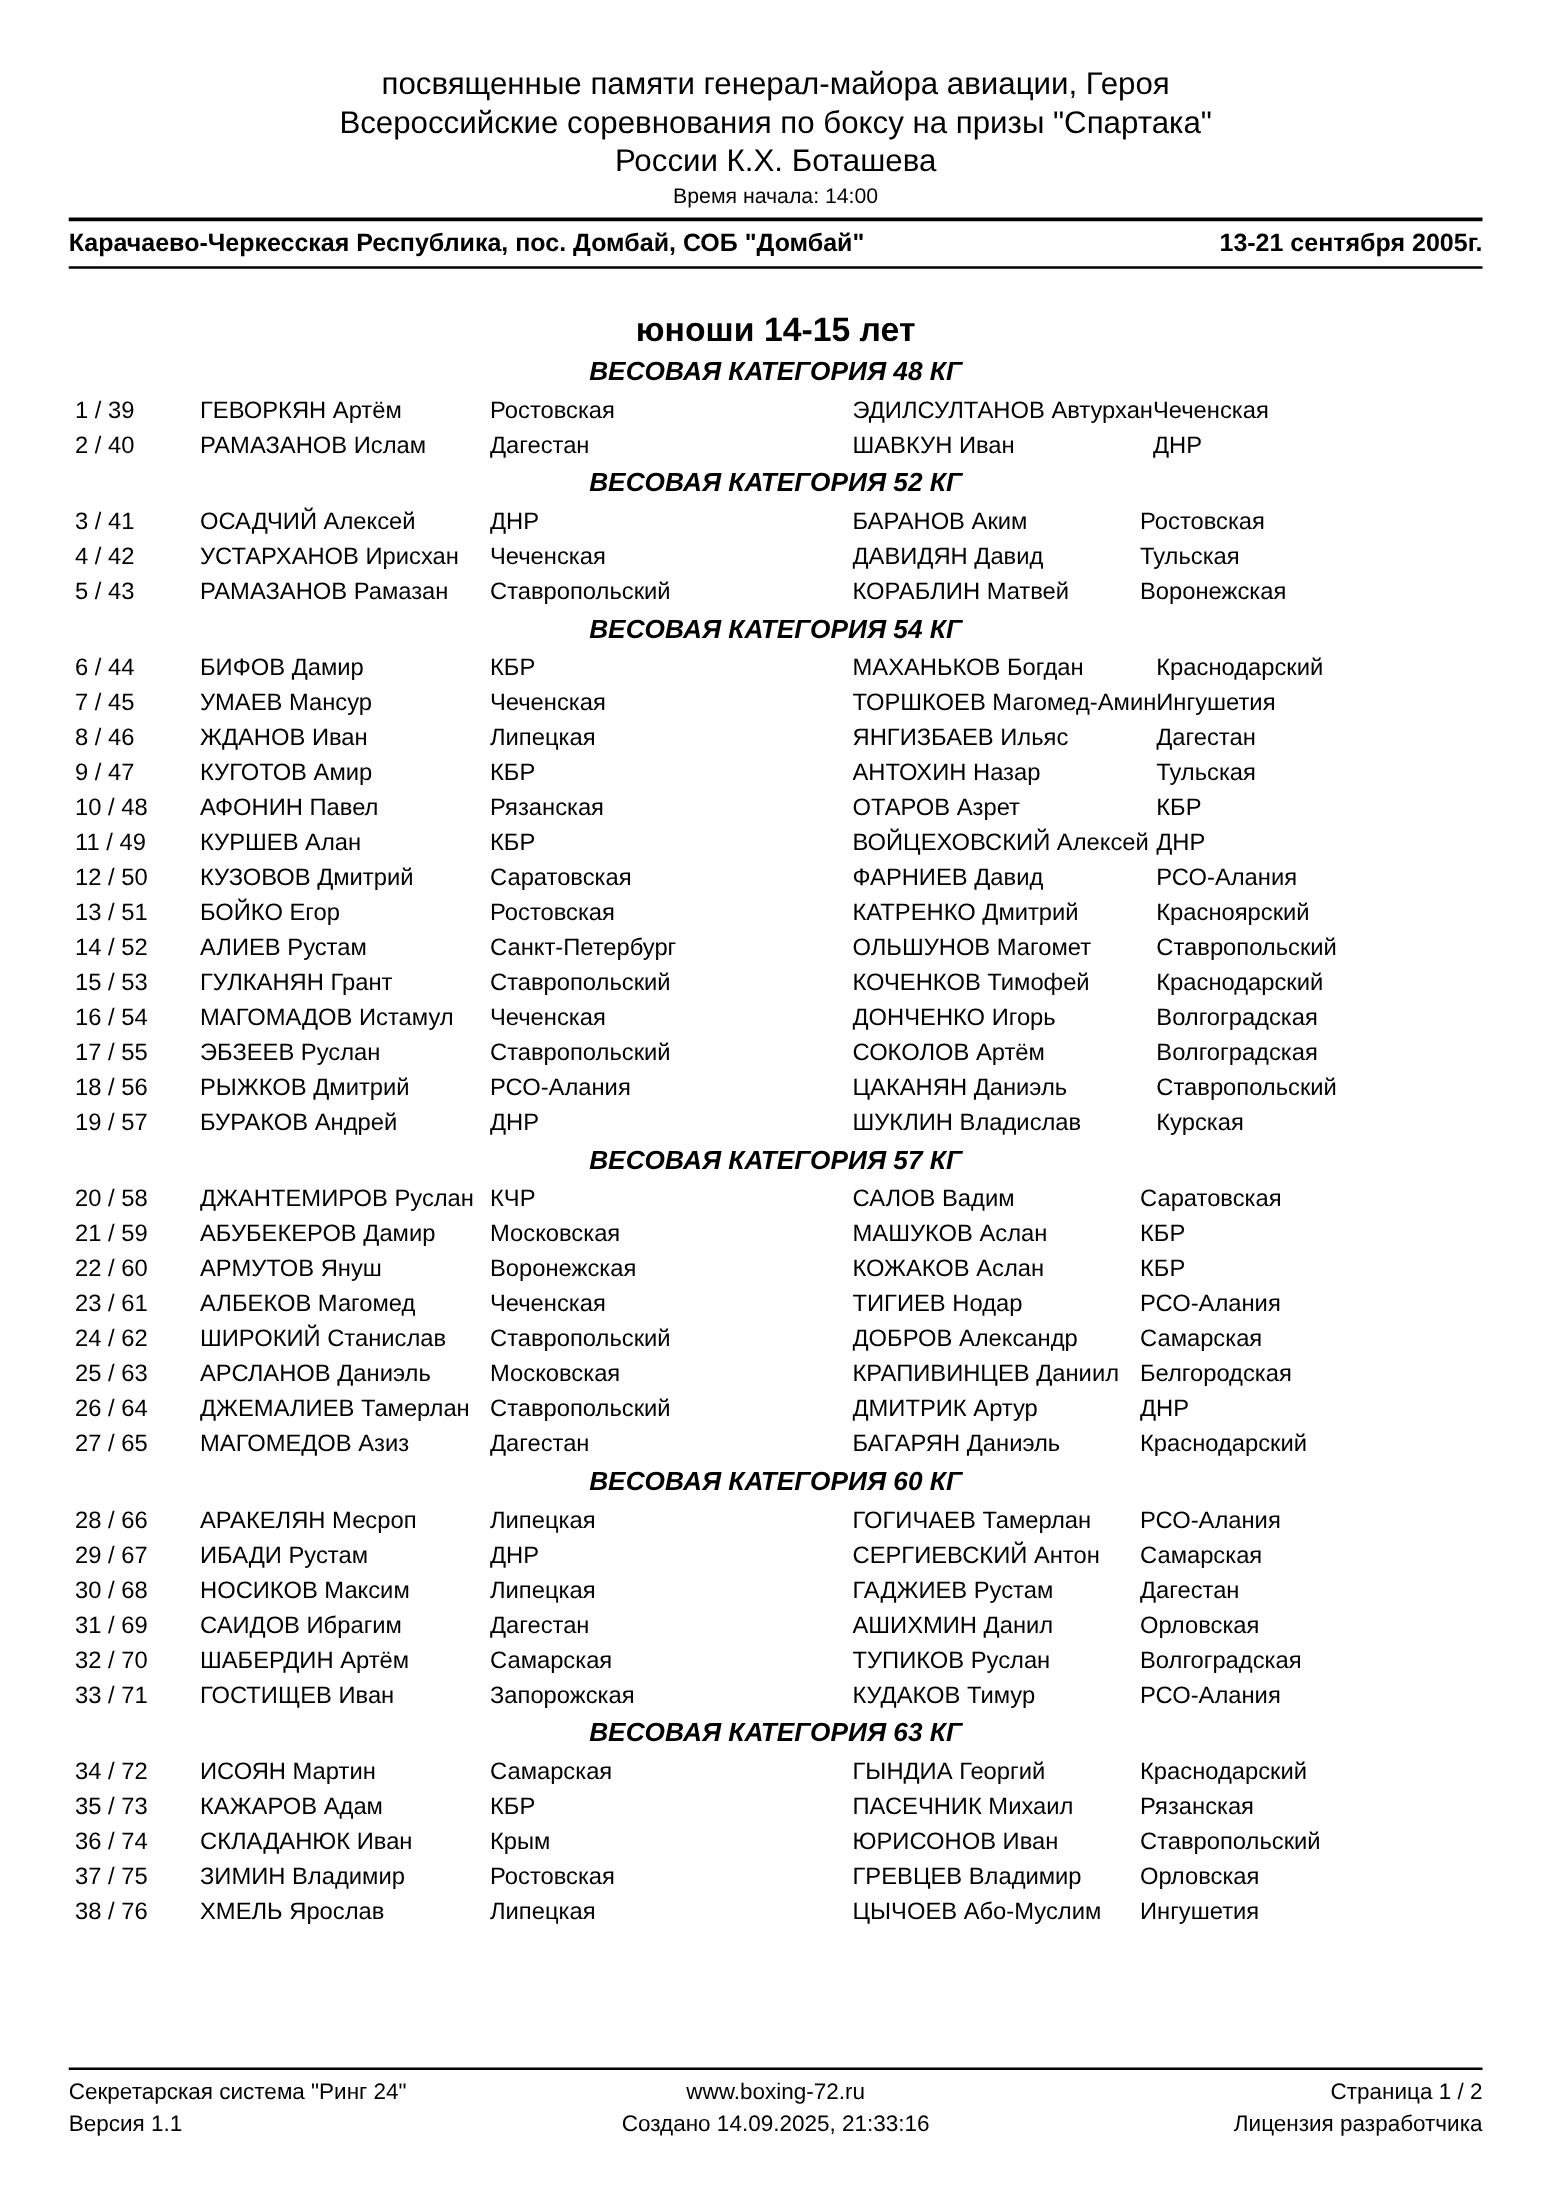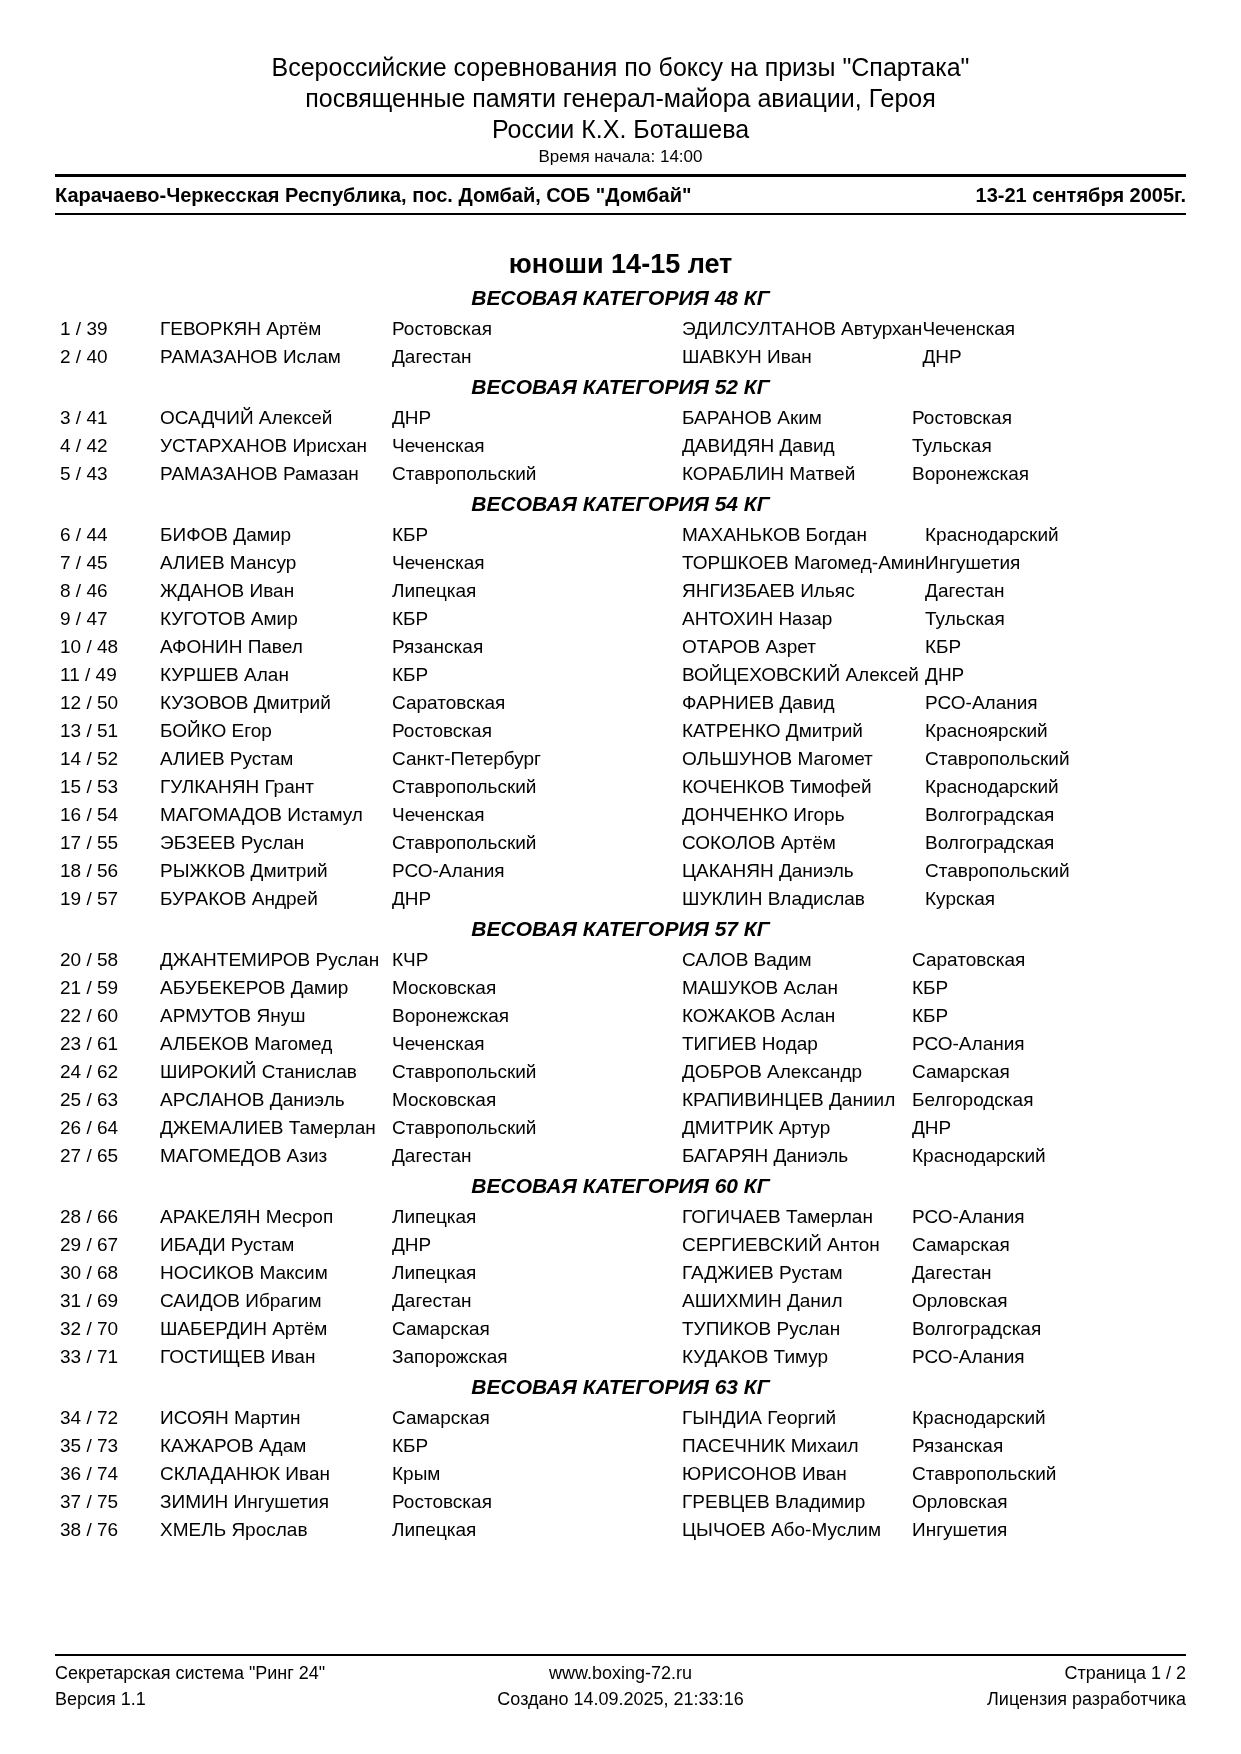--- a/index.html
+++ b/index.html
@@ -109,22 +109,22 @@
   .footer-row .mid { flex: 0 0 auto; }
   .footer-row .left { flex: 1 1 0; text-align: left; }
   .footer-row .right { flex: 1 1 0; text-align: right; }
 </style>
 </head>
 <body>
 
 <div class="page">
 
   <div class="title-block">
+    <div class="title-line">посвященные памяти генерал-майора авиации, Героя</div>
     <div class="title-line">Всероссийские соревнования по боксу на призы "Спартака"</div>
-    <div class="title-line">посвященные памяти генерал-майора авиации, Героя</div>
     <div class="title-line">России К.Х. Боташева</div>
     <div class="start-time">Время начала: 14:00</div>
   </div>
 
   <hr class="rule">
 
   <div class="venue-row">
     <span>Карачаево-Черкесская Республика, пос. Домбай, СОБ "Домбай"</span>
     <span>13-21 сентября 2005г.</span>
   </div>
@@ -184,21 +184,21 @@
         <tbody>
           <tr>
             <td class="col-num">6 / 44</td>
             <td class="col-red">БИФОВ Дамир</td>
             <td class="col-redreg">КБР</td>
             <td class="col-blue">МАХАНЬКОВ Богдан</td>
             <td class="col-bluereg">Краснодарский</td>
           </tr>
           <tr>
             <td class="col-num">7 / 45</td>
-            <td class="col-red">АЛИЕВ Мансур</td>
+            <td class="col-red">УМАЕВ Мансур</td>
             <td class="col-redreg">Чеченская</td>
             <td class="col-blue">ТОРШКОЕВ Магомед-Амин</td>
             <td class="col-bluereg">Ингушетия</td>
           </tr>
           <tr>
             <td class="col-num">8 / 46</td>
             <td class="col-red">ЖДАНОВ Иван</td>
             <td class="col-redreg">Липецкая</td>
             <td class="col-blue">ЯНГИЗБАЕВ Ильяс</td>
             <td class="col-bluereg">Дагестан</td>
@@ -409,21 +409,21 @@
           </tr>
           <tr>
             <td class="col-num">36 / 74</td>
             <td class="col-red">СКЛАДАНЮК Иван</td>
             <td class="col-redreg">Крым</td>
             <td class="col-blue">ЮРИСОНОВ Иван</td>
             <td class="col-bluereg">Ставропольский</td>
           </tr>
           <tr>
             <td class="col-num">37 / 75</td>
-            <td class="col-red">ЗИМИН Ингушетия</td>
+            <td class="col-red">ЗИМИН Владимир</td>
             <td class="col-redreg">Ростовская</td>
             <td class="col-blue">ГРЕВЦЕВ Владимир</td>
             <td class="col-bluereg">Орловская</td>
           </tr>
           <tr>
             <td class="col-num">38 / 76</td>
             <td class="col-red">ХМЕЛЬ Ярослав</td>
             <td class="col-redreg">Липецкая</td>
             <td class="col-blue">ЦЫЧОЕВ Або-Муслим</td>
             <td class="col-bluereg">Ингушетия</td>

